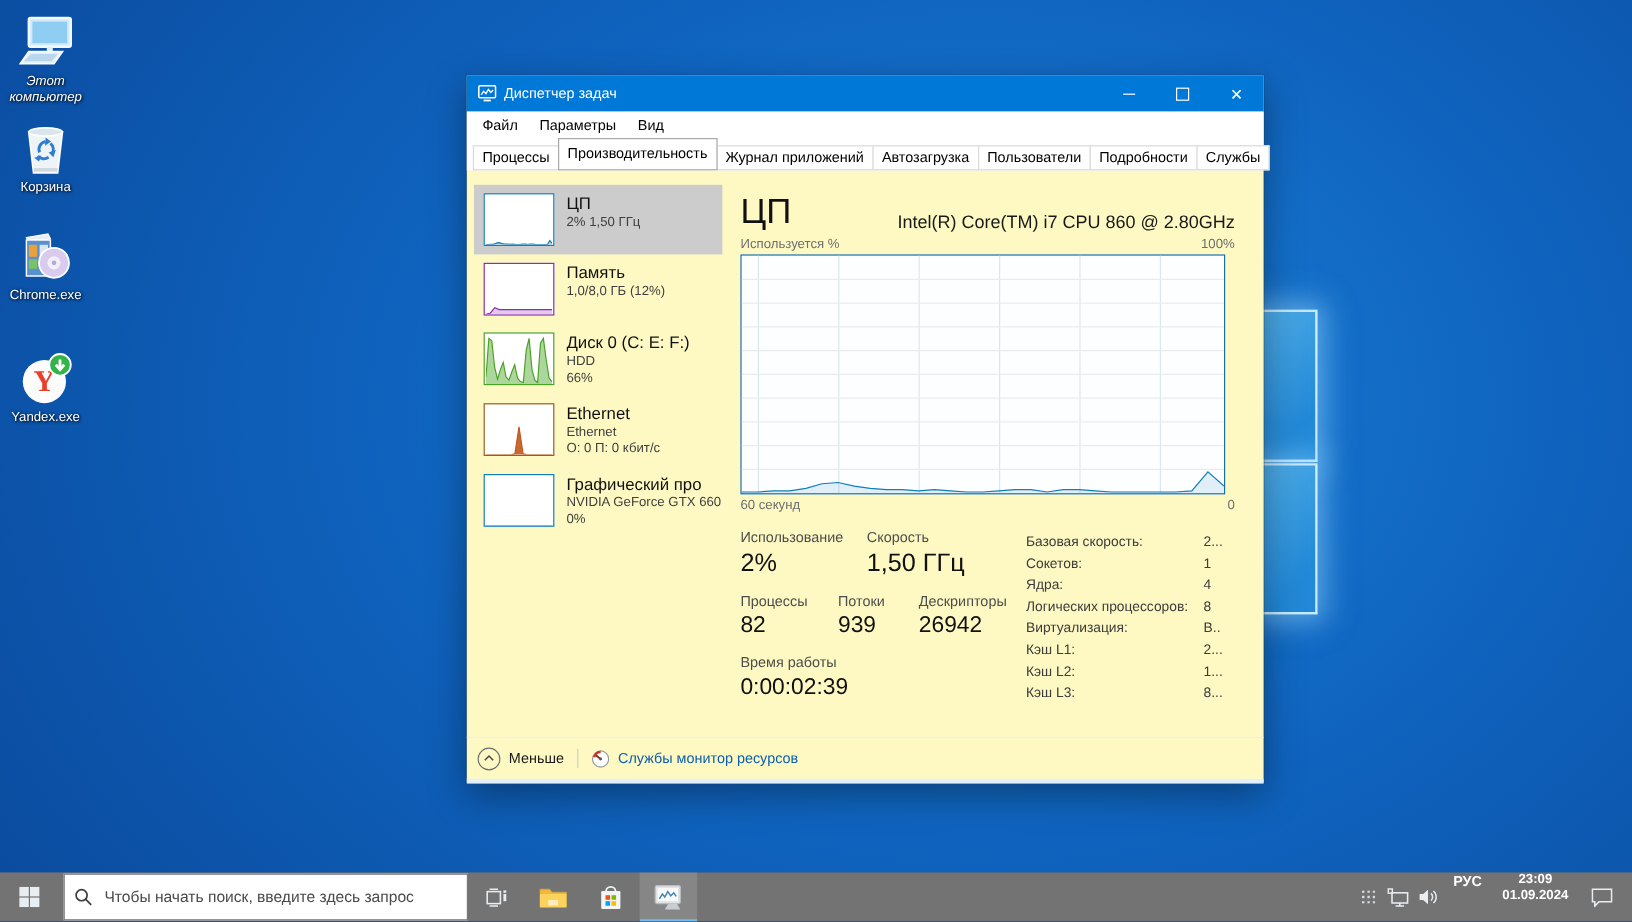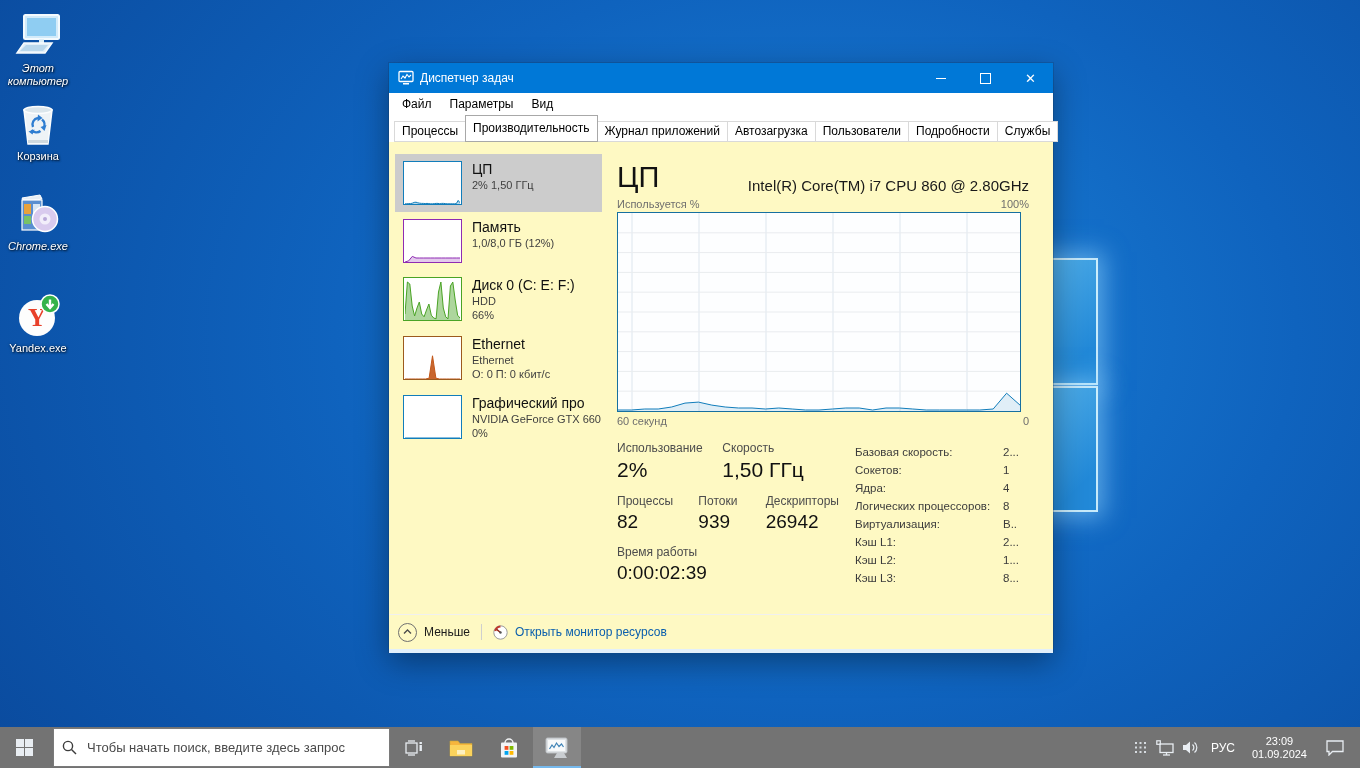--- a/index.html
+++ b/index.html
@@ -85,21 +85,21 @@
   .tb-start{width:48px;}
   .tb-search{width:337px;background:#fff;border:1px solid #7a7a7a;box-sizing:border-box;
     display:flex;align-items:center;margin:1px 0 1px 5px;padding:0 8px;}
   .tb-search input{border:none;outline:none;font-size:13px;color:#3b3b3b;width:280px;
     font-family:"Liberation Sans",sans-serif;background:transparent;margin-left:8px;}
   .tb-search input::placeholder{color:#4a4a4a;opacity:1;}
   .tb-app{width:48px;}
   .tb-taskview{width:47px;}
   .tb-app.active{background:rgba(255,255,255,.14);box-shadow:inset 0 -2px 0 #76b9ed;}
   .tb-spacer{flex:1;}
-  .tray{display:flex;align-items:center;margin-right:6px;}
+  .tray{display:flex;align-items:flex-start;margin-right:6px;font-weight:bold;}
   .tray-ic{display:flex;align-items:center;justify-content:center;width:25px;height:41px;}
   .tray-lang{color:#fff;font-size:12px;padding:0 8px;}
   .tray-clock{color:#fff;font-size:11px;line-height:13px;text-align:center;padding:0 9px;}
   .tray-bubble{width:38px;}
   svg{display:block;}
 </style>
 </head>
 <body>
 
 <div class="wallpaper">
@@ -134,21 +134,21 @@
       <g fill="#2e7dd1">
         <polygon points="24,14.5 28.5,18 23.5,21.5"></polygon>
         <polygon points="32.5,25 30.5,31 26.5,27"></polygon>
         <polygon points="14.5,31.5 20.5,29.5 18.5,34.5"></polygon>
       </g>
     </svg>
   </div>
   <div class="lbl">Корзина</div>
 </div>
 
-<div class="desk-icon" style="top:190px;font-style:italic;">
+<div class="desk-icon" style="top:190px;">
   <div class="ic">
     <svg width="48" height="48" viewBox="0 0 48 48">
       <polygon points="8,8 26,5 28,9 10,12" fill="#e8eef5" stroke="#fff" stroke-width="1"></polygon>
       <rect x="8" y="10" width="20" height="30" fill="#5a8fd0" stroke="#fff" stroke-width="1.2"></rect>
       <rect x="10" y="14" width="7" height="10" fill="#e9a23b"></rect>
       <rect x="10" y="26" width="7" height="8" fill="#79c267"></rect>
       <rect x="19" y="14" width="7" height="20" fill="#d8e6f4"></rect>
       <circle cx="31" cy="29" r="12.5" fill="#d9cbee" stroke="#fff" stroke-width="1.5"></circle>
       <circle cx="31" cy="29" r="5.5" fill="#f2eefa"></circle>
       <circle cx="31" cy="29" r="2" fill="#b9a8d8"></circle>
@@ -403,21 +403,21 @@
       <span class="less-lbl">Меньше</span>
     </div>
     <div class="foot-div"></div>
     <div class="resmon">
       <svg width="15" height="15" viewBox="0 0 15 15">
         <circle cx="7.5" cy="7.5" r="6.7" fill="#fff" stroke="#9a9a9a" stroke-width="1"></circle>
         <path d="M2.2 6 A6 6 0 0 1 7.5 1.6" fill="none" stroke="#c0392b" stroke-width="2"></path>
         <line x1="7.5" y1="7.5" x2="3.6" y2="4.4" stroke="#8e2418" stroke-width="1.5"></line>
         <circle cx="7.5" cy="7.5" r="1.2" fill="#555"></circle>
       </svg>
-      <span class="lbl">Открыть монитор ресурсов</span>
+      <span class="lbl">Службы монитор ресурсов</span>
     </div>
   </div>
   <div class="win-strip"></div>
 </div>
 
 <div class="taskbar">
   <div class="tb-btn tb-start">
     <svg width="17" height="17" viewBox="0 0 17 17">
       <rect x="0" y="0" width="8" height="8" fill="#e8edf2"></rect>
       <rect x="9" y="0" width="8" height="8" fill="#e8edf2"></rect>

